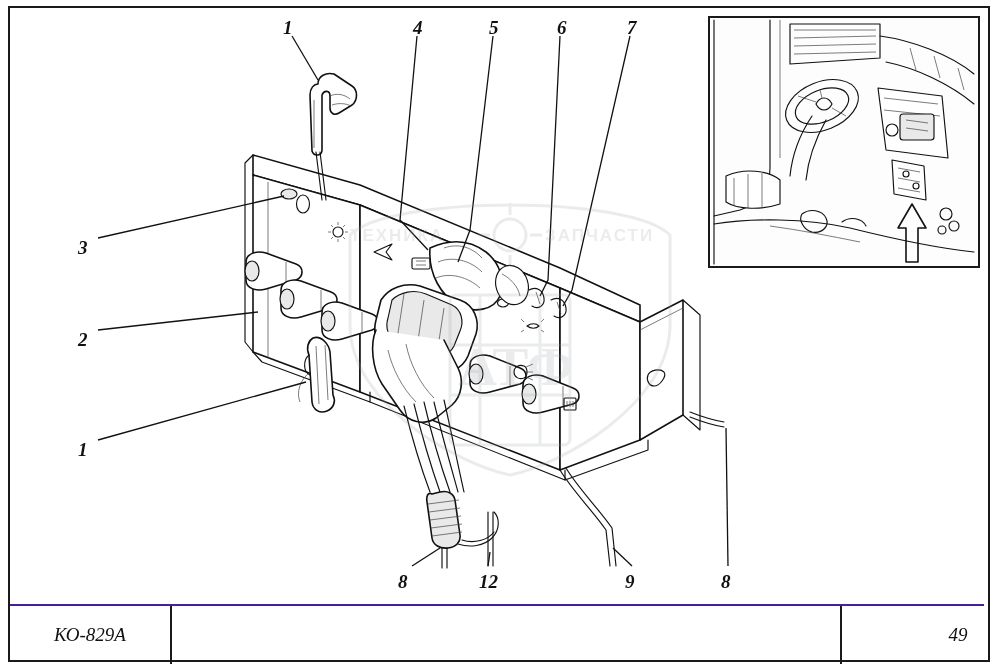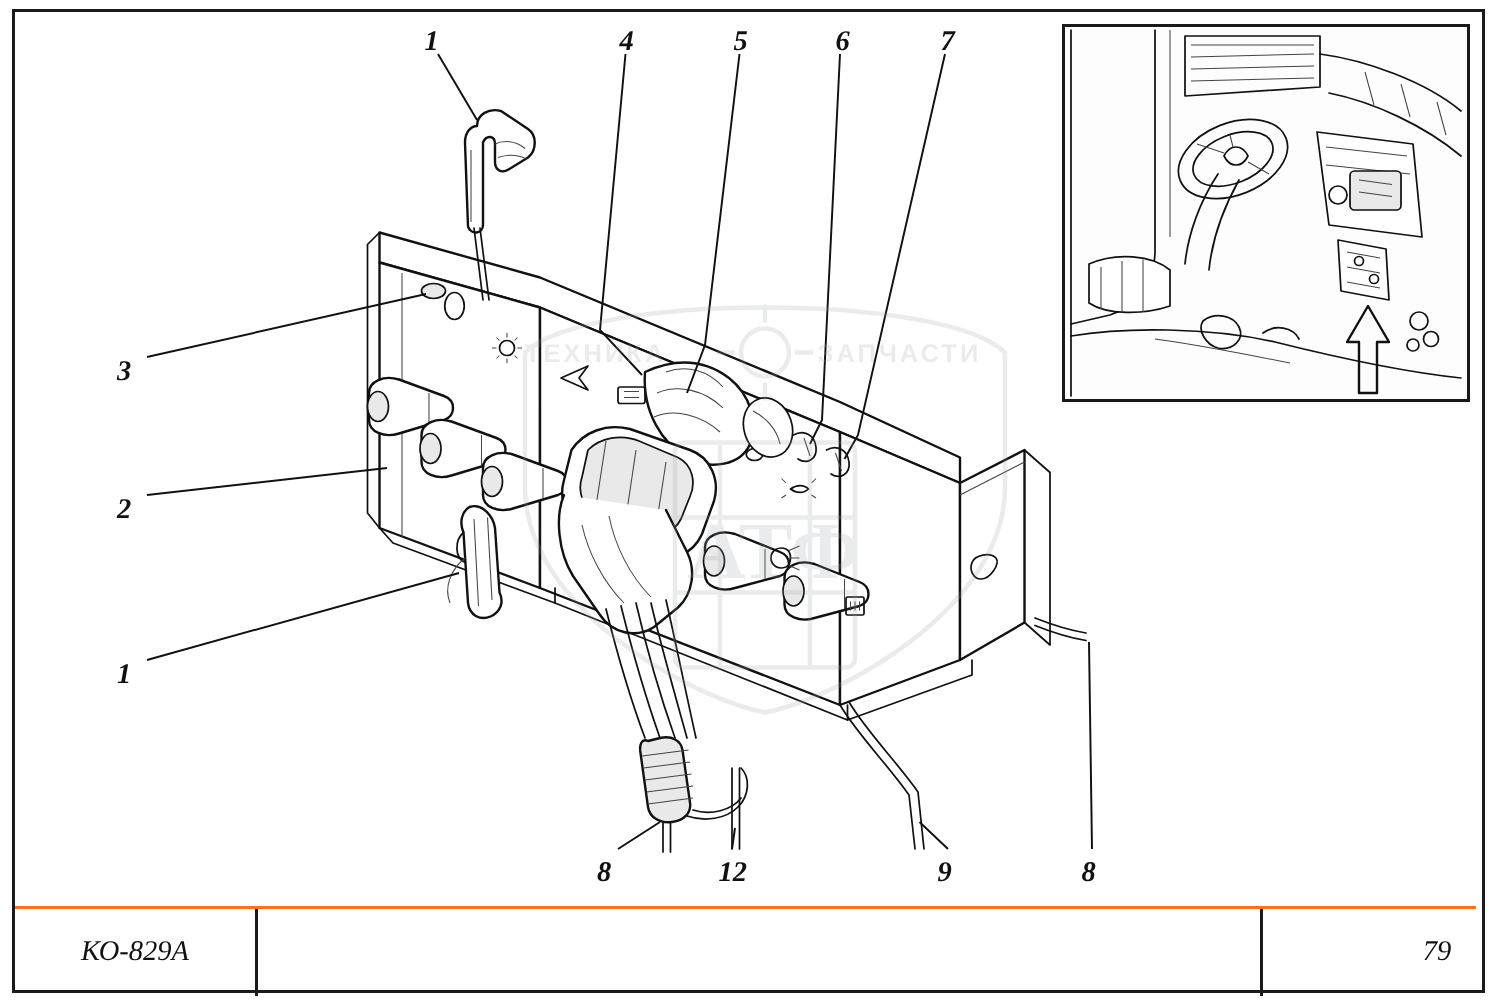--- a/index.html
+++ b/index.html
@@ -27,21 +27,21 @@
     border: 2px solid #1a1a1a;
     box-sizing: border-box;
   }
   
   .caption-bar {
     position: absolute;
     left: 10px;
     bottom: 8px;
     width: 974px;
     height: 58px;
-    border-top: 2px solid #f97316;
+    border-top: 2px solid #4c1d95;
     box-sizing: border-box;
   }
   .cap-cell {
     position: absolute;
     top: 0;
     height: 58px;
     display: flex;
     align-items: center;
     font-style: italic;
     font-size: 19px;
@@ -420,16 +420,16 @@
   <div class="callout" style="left:78px;  top:440px;">1</div>
   <div class="callout" style="left:398px; top:572px;">8</div>
   <div class="callout" style="left:479px; top:572px;">12</div>
   <div class="callout" style="left:625px; top:572px;">9</div>
   <div class="callout" style="left:721px; top:572px;">8</div>
 
   <div class="caption-bar">
     <div class="cap-cell cap-model">КО-829А</div>
     <div class="cap-div1"></div>
     <div class="cap-div2"></div>
-    <div class="cap-cell cap-num">79</div>
+    <div class="cap-cell cap-num">49</div>
   </div>
 
 </div>
 
 </body></html>

